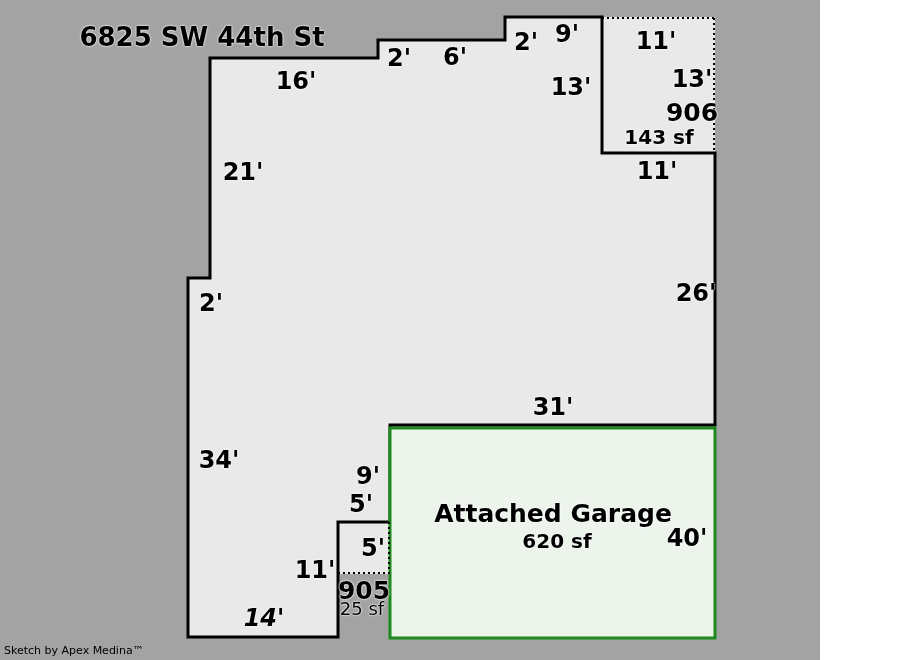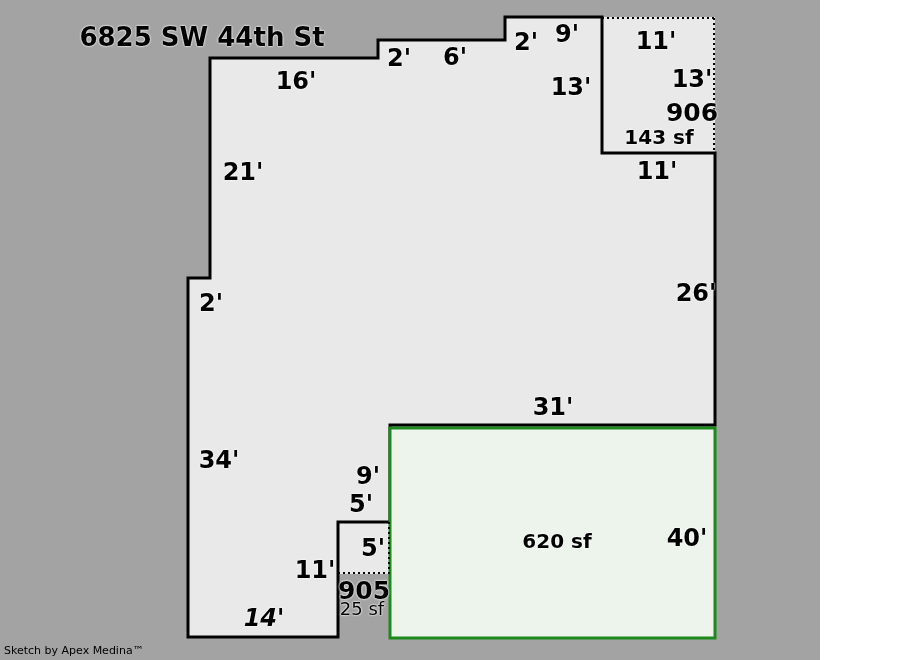--- a/index.html
+++ b/index.html
@@ -82,20 +82,21 @@
   <div class="lbl dim" style="left:553px; top:407px;">31'</div>
   <div class="lbl dim" style="left:219px; top:460px;">34'</div>
   <div class="lbl dim" style="left:368px; top:476px;">9'</div>
   <div class="lbl dim" style="left:361px; top:504px;">5'</div>
   <div class="lbl dim" style="left:373px; top:548px;">5'</div>
   <div class="lbl dim" style="left:315px; top:570px;">11'</div>
   <div class="lbl dim" style="left:264px; top:618px;font-style:italic;">14'</div>
   <div class="lbl dim" style="left:687px; top:538px;">40'</div>
 
 
+  <div class="lbl area-name" style="left:553px; top:513px;">Attached Garage</div>
   <div class="lbl area-sf" style="left:557px; top:541px;">620 sf</div>
 
   <div class="lbl sub-num" style="left:658px; top:112px;margin-left:34px;">906</div>
   <div class="lbl area-sf" style="left:659px; top:137px;">143 sf</div>
 
   <div class="lbl sub-num" style="left:364px; top:590px;">905</div>
   <div class="lbl sub-sf" style="left:362px; top:609px;">25 sf</div>
 
   <div class="credit">Sketch by Apex Medina™</div>
 

